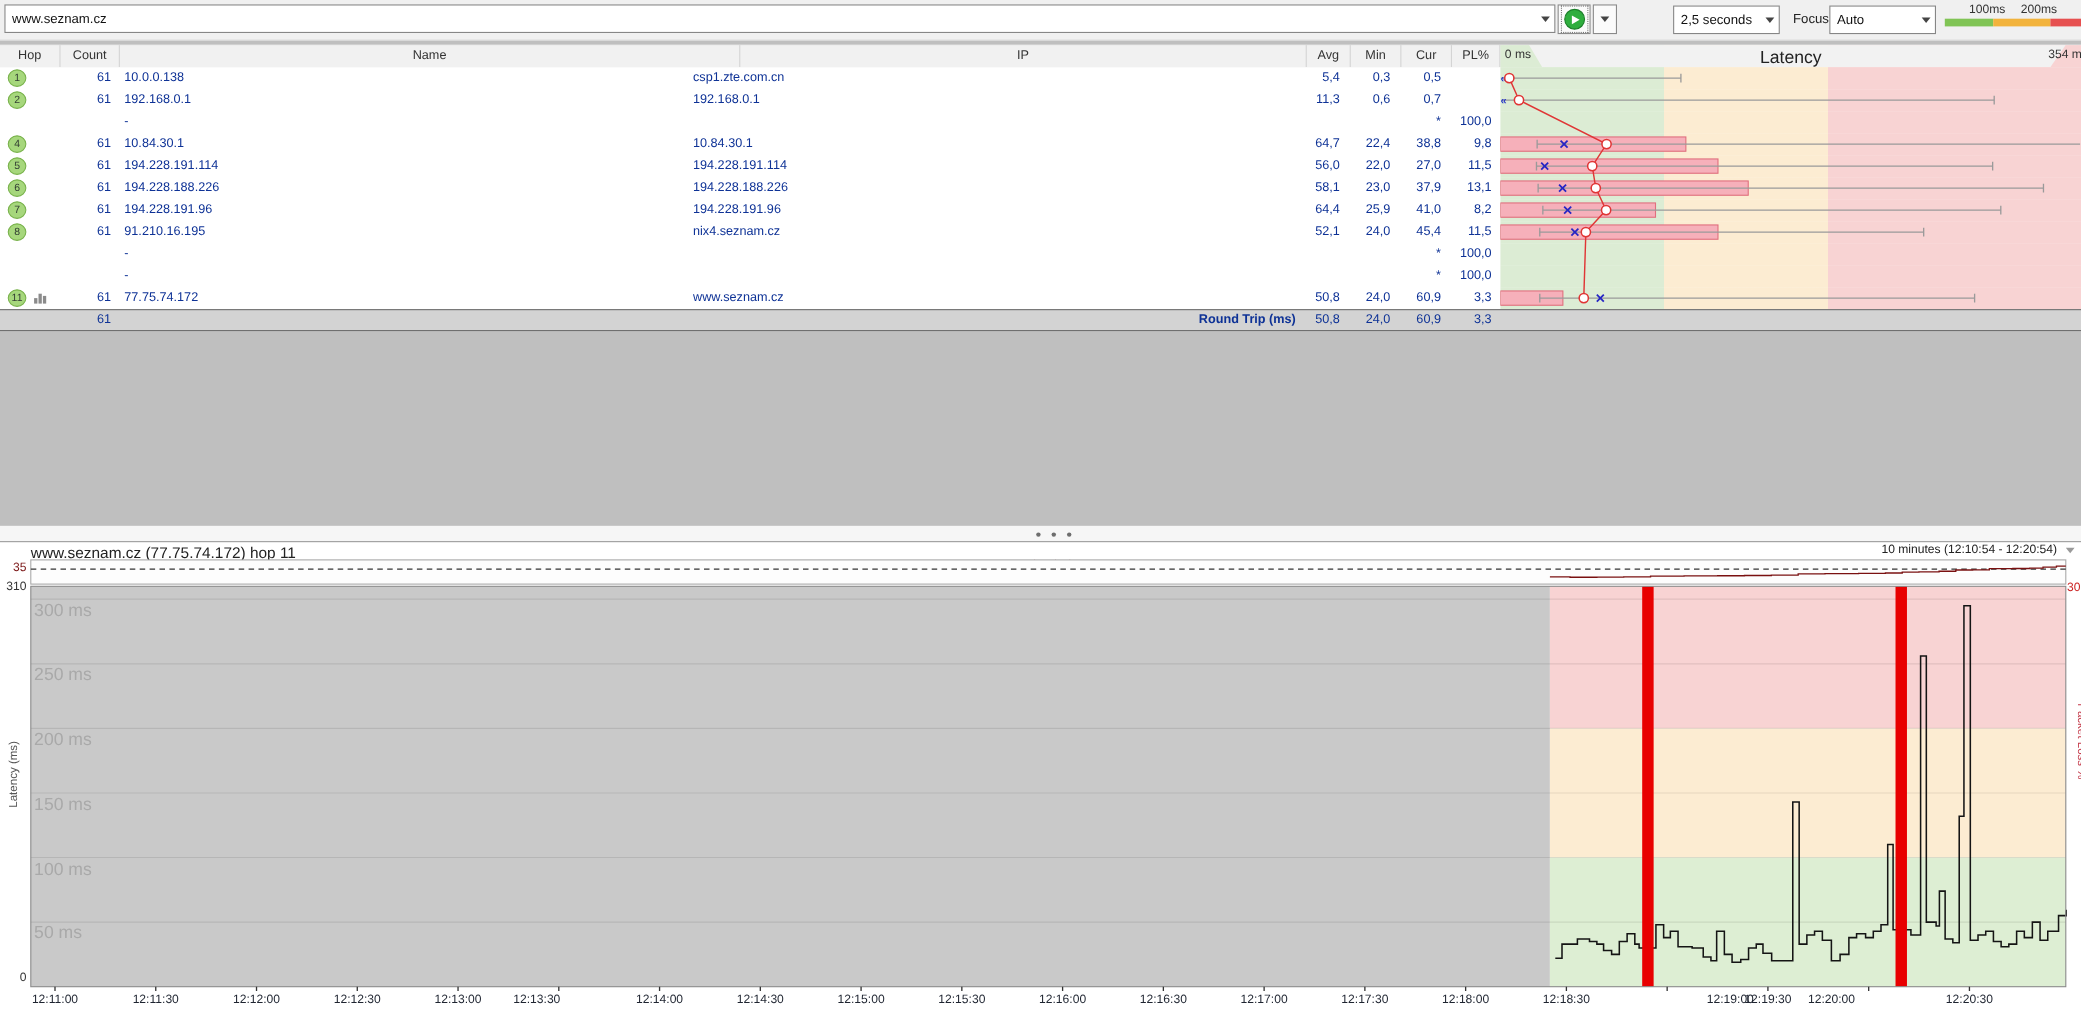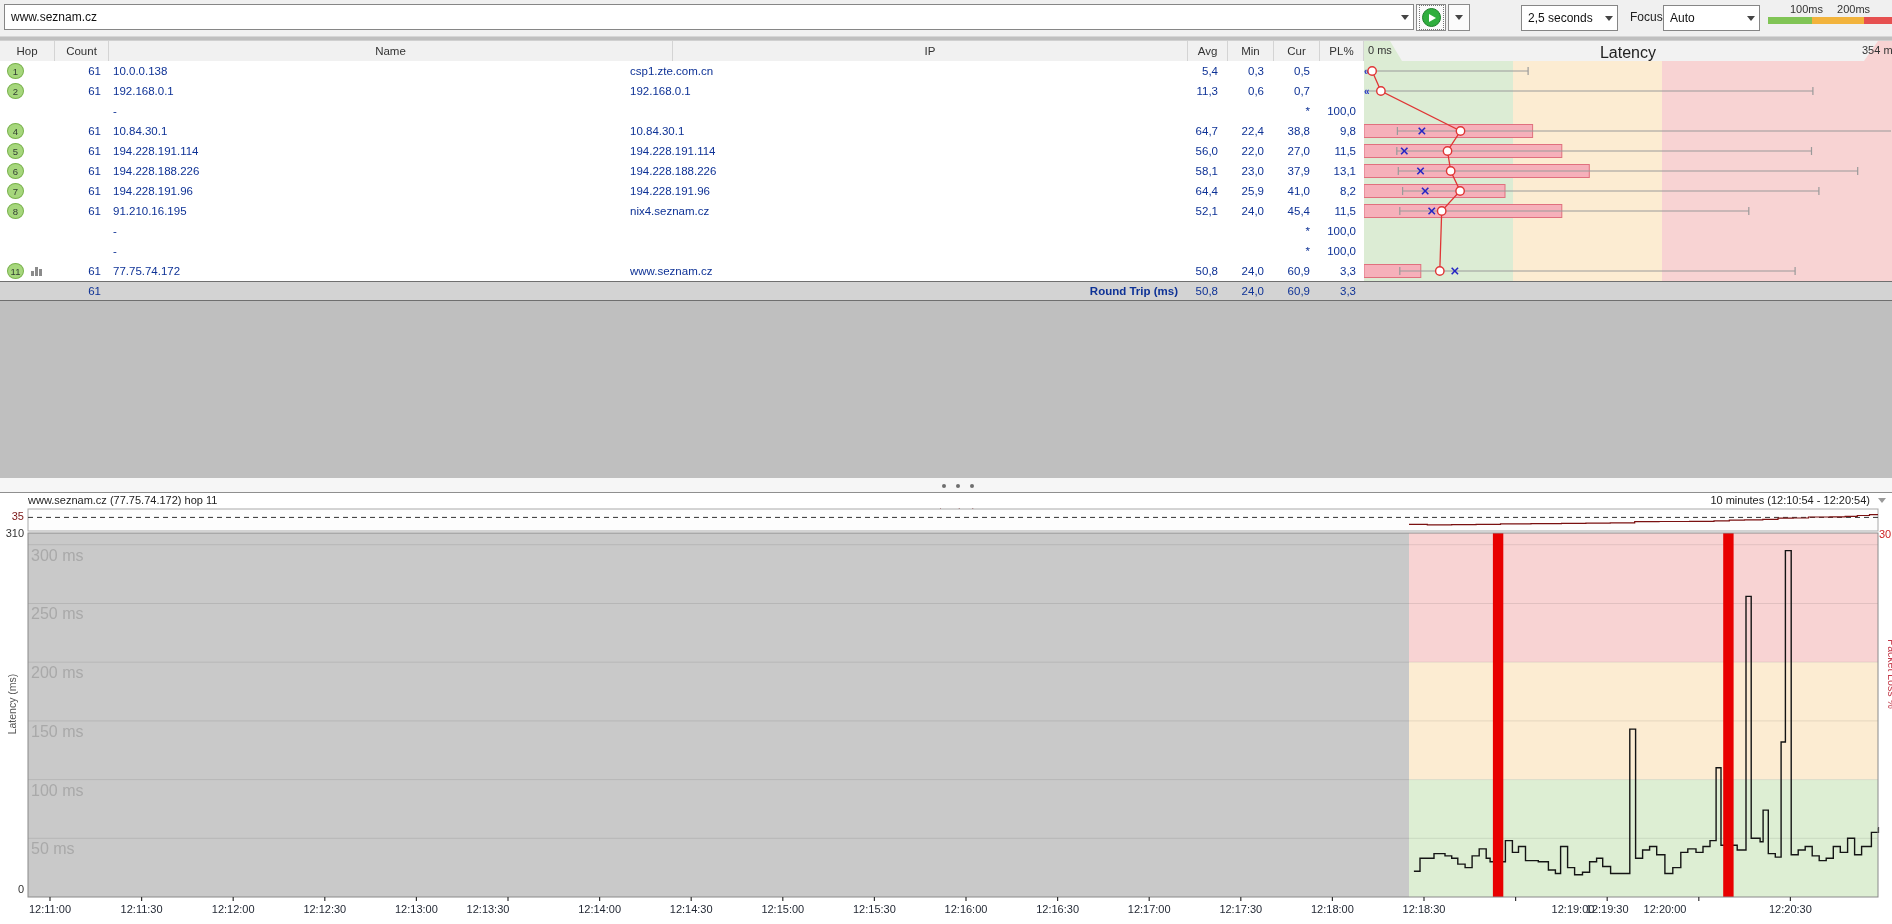--- a/index.html
+++ b/index.html
@@ -51,21 +51,21 @@
   .rt-row{position:absolute;left:0;top:281px;width:1892px;height:20px;background:#d3d3d3;border-top:1px solid #6f6f6f;border-bottom:1px solid #6f6f6f;display:flex;box-sizing:border-box;}
   .rt-row .c{font-size:11.5px;color:#0e3296;}
   .rt-label{justify-content:flex-end;padding-right:10px;font-weight:bold;}
   .rt-focus{justify-content:flex-end;padding-right:6px;}
   
   .splitter{position:absolute;left:0;top:478px;width:1892px;height:14px;background:#f6f6f6;border-bottom:1px solid #8f8f8f;}
   .grip{position:absolute;left:942px;top:6px;width:4px;height:4px;border-radius:50%;background:#6e6e6e;box-shadow:14px 0 0 #6e6e6e,28px 0 0 #6e6e6e;}
   
   .bottom{position:absolute;left:0;top:493px;width:1892px;height:431px;background:#fff;}
   .bt-head{position:absolute;left:0;top:0;width:1892px;height:16px;}
-  .bt-title{position:absolute;left:28px;top:1px;font-size:11px;color:#222;}
+  .bt-title{position:absolute;left:28px;top:1px;font-size:14px;color:#222;}
   .bt-range{position:absolute;right:22px;top:1px;font-size:11px;color:#222;}
   .bt-chevron{position:absolute;right:6px;top:5px;width:0;height:0;border-left:4px solid transparent;border-right:4px solid transparent;border-top:5px solid #9a9a9a;}
   .jit-label{position:absolute;left:900px;top:14px;width:110px;text-align:center;font-size:9px;color:#7a1515;}
   .ax{position:absolute;font-size:11px;color:#333;}
   .ax-35{left:0px;top:17px;width:24px;text-align:right;color:#7a1515;}
   .ax-310{left:0px;top:34px;width:24px;text-align:right;}
   .ax-0{left:0px;top:390px;width:24px;text-align:right;}
   .ax-30{left:1879px;top:35px;color:#cc2222;}
   .ax-latency{left:-28px;top:205px;width:80px;text-align:center;transform:rotate(-90deg);color:#555;font-size:10.5px;}
   .ax-pl{left:1852px;top:175px;width:80px;text-align:center;transform:rotate(90deg);color:#c43a4a;font-size:10.5px;}

